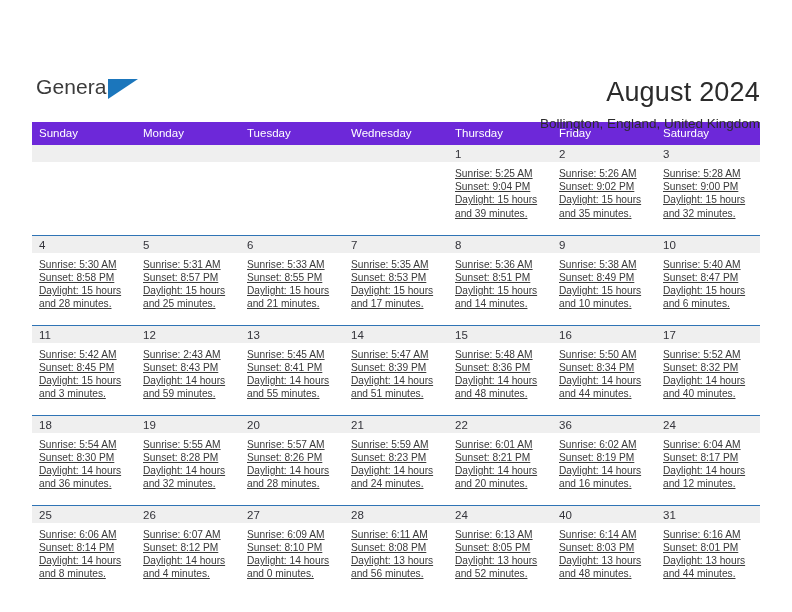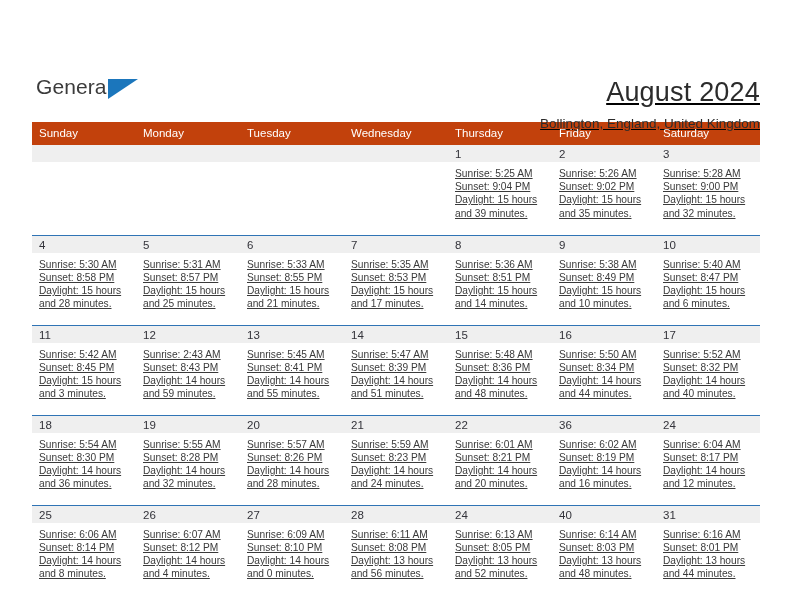--- a/index.html
+++ b/index.html
@@ -47,42 +47,42 @@
   }
   .logo-tri {
     position: absolute;
     left: 76px;
     top: 5px;
     width: 0;
     height: 0;
     border-left: 30px solid #1b76bc;
     border-bottom: 20px solid transparent;
   }
-  .title-wrap { text-align: right; padding-top: 2px; text-decoration: underline; }
+  .title-wrap { text-align: right; padding-top: 2px; }
   .cal-title {
     font-size: 27px;
     color: #2b2b2b;
     font-weight: normal;
     line-height: 32px;
     letter-spacing: .2px;
   }
   .cal-sub {
     font-size: 13.5px;
     color: #2b2b2b;
     line-height: 22px;
     margin-top: 5px;
   }
   
   .calendar {
     width: 728px;
     border-collapse: collapse;
     table-layout: fixed;
   }
   .calendar th {
-    background: #c2410c;
+    background: #6d28d9;
     color: #ffffff;
     font-size: 11.5px;
     font-weight: normal;
     text-align: left;
     padding: 5px 0 6px 7px;
     height: 22px;
   }
   .calendar td {
     vertical-align: top;
     padding: 0;

